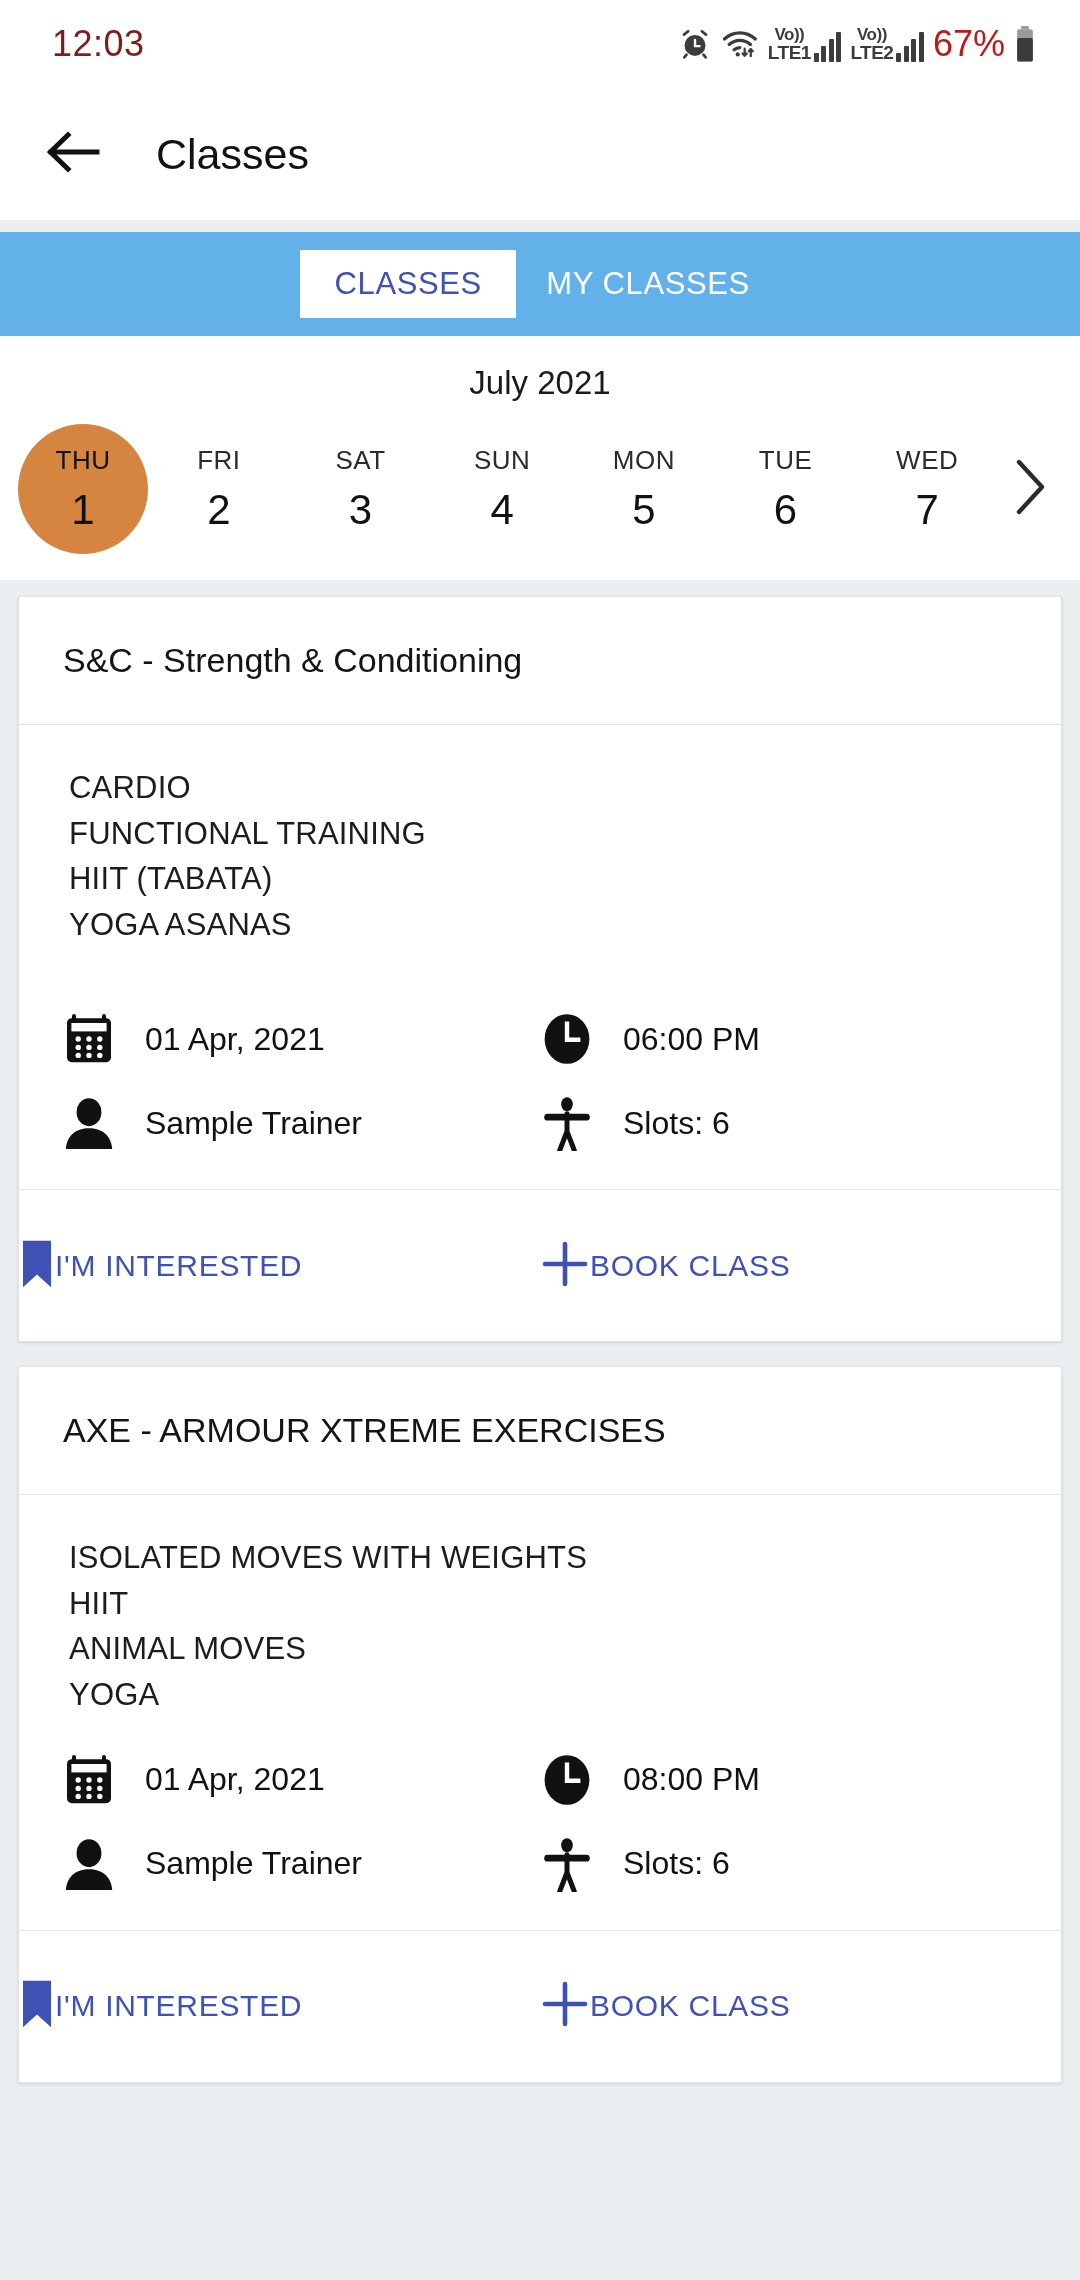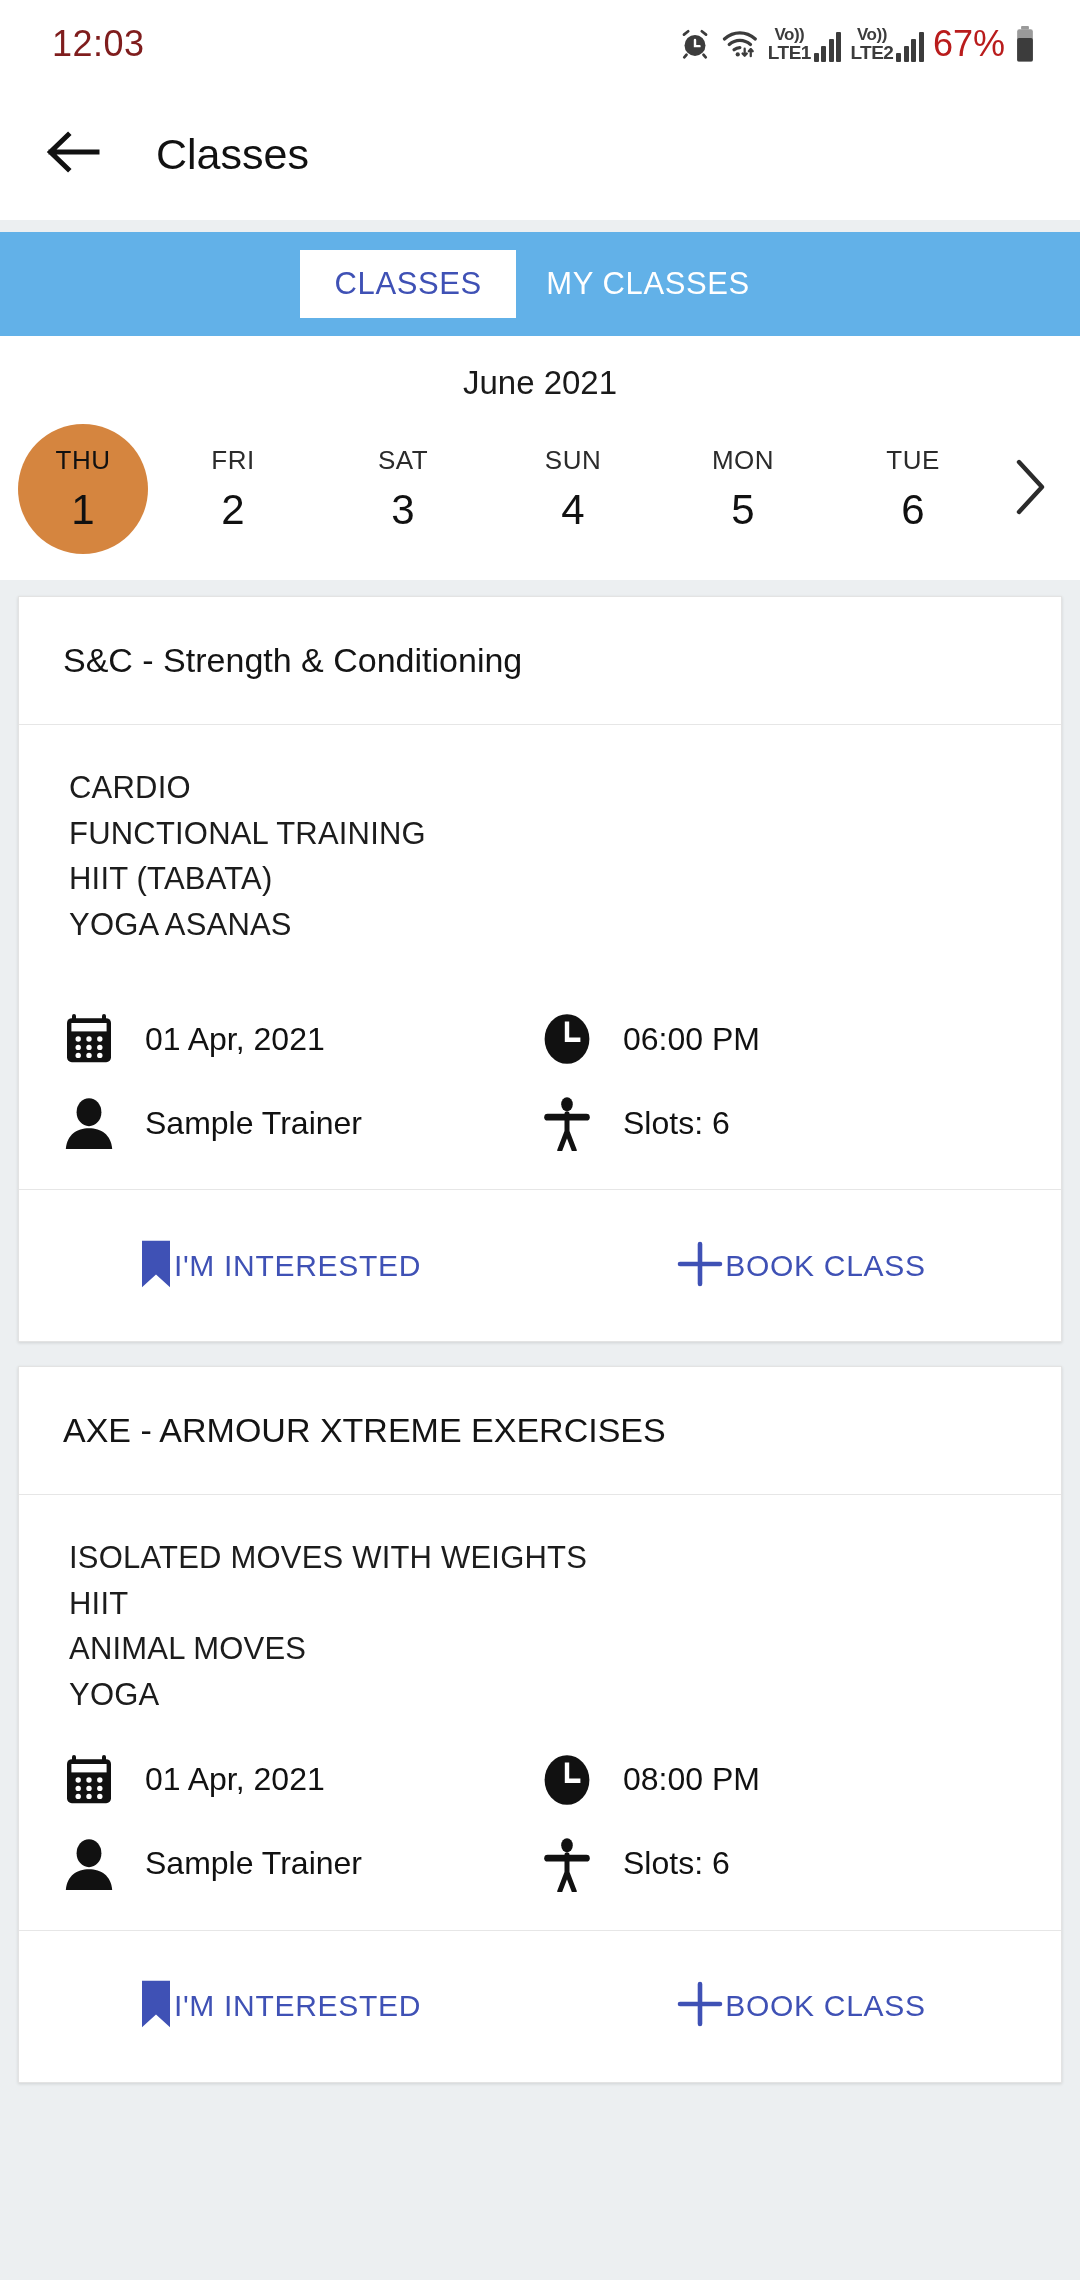--- a/index.html
+++ b/index.html
@@ -95,21 +95,21 @@
   .meta-item { display:flex; align-items:center; gap:26px; }
   .meta-item.left { width:478px; }
   .meta-ico { width:60px; display:flex; align-items:center; justify-content:center; }
   .meta-txt { font-size:32px; color:#111; }
   .card-actions {
     border-top:1px solid #e6e6e6;
     display:flex; align-items:center;
     height:152px;
   }
   .action {
-    flex:1; display:flex; align-items:center; justify-content:center; 
+    flex:1; display:flex; align-items:center; 
   }
   .action-label { font-size:30px; color:#3f51b5; letter-spacing:.7px; }
 
   .card.clipped { margin-bottom:8px; }
 </style>
 </head>
 <body>
 
 <div class="statusbar">
   <div class="status-time">12:03</div>
@@ -183,21 +183,21 @@
 </div>
 
 <div class="tabstrip">
   <div class="tabs">
     <div class="tab active">CLASSES</div>
     <div class="tab inactive">MY CLASSES</div>
   </div>
 </div>
 
 <div class="datecard">
-  <div class="month">June 2021</div>
+  <div class="month">July 2021</div>
   <div class="days">
     <div class="day selected">
       <span class="dw">THU</span>
       <span class="dn">1</span>
     </div>
     <div class="day">
       <span class="dw">FRI</span>
       <span class="dn">2</span>
     </div>
     <div class="day">
@@ -208,20 +208,24 @@
       <span class="dw">SUN</span>
       <span class="dn">4</span>
     </div>
     <div class="day">
       <span class="dw">MON</span>
       <span class="dn">5</span>
     </div>
     <div class="day">
       <span class="dw">TUE</span>
       <span class="dn">6</span>
+    </div>
+    <div class="day">
+      <span class="dw">WED</span>
+      <span class="dn">7</span>
     </div>
     <div class="chev-next">
       <span>
         <svg width="34" height="58" viewBox="0 0 17 29">
           <path d="M3 2l11.5 12.5L3 27" stroke="#2b2b2b" stroke-width="2.2" fill="none" stroke-linecap="round" stroke-linejoin="round"></path>
         </svg>
       </span>
     </div>
   </div>
 </div>

